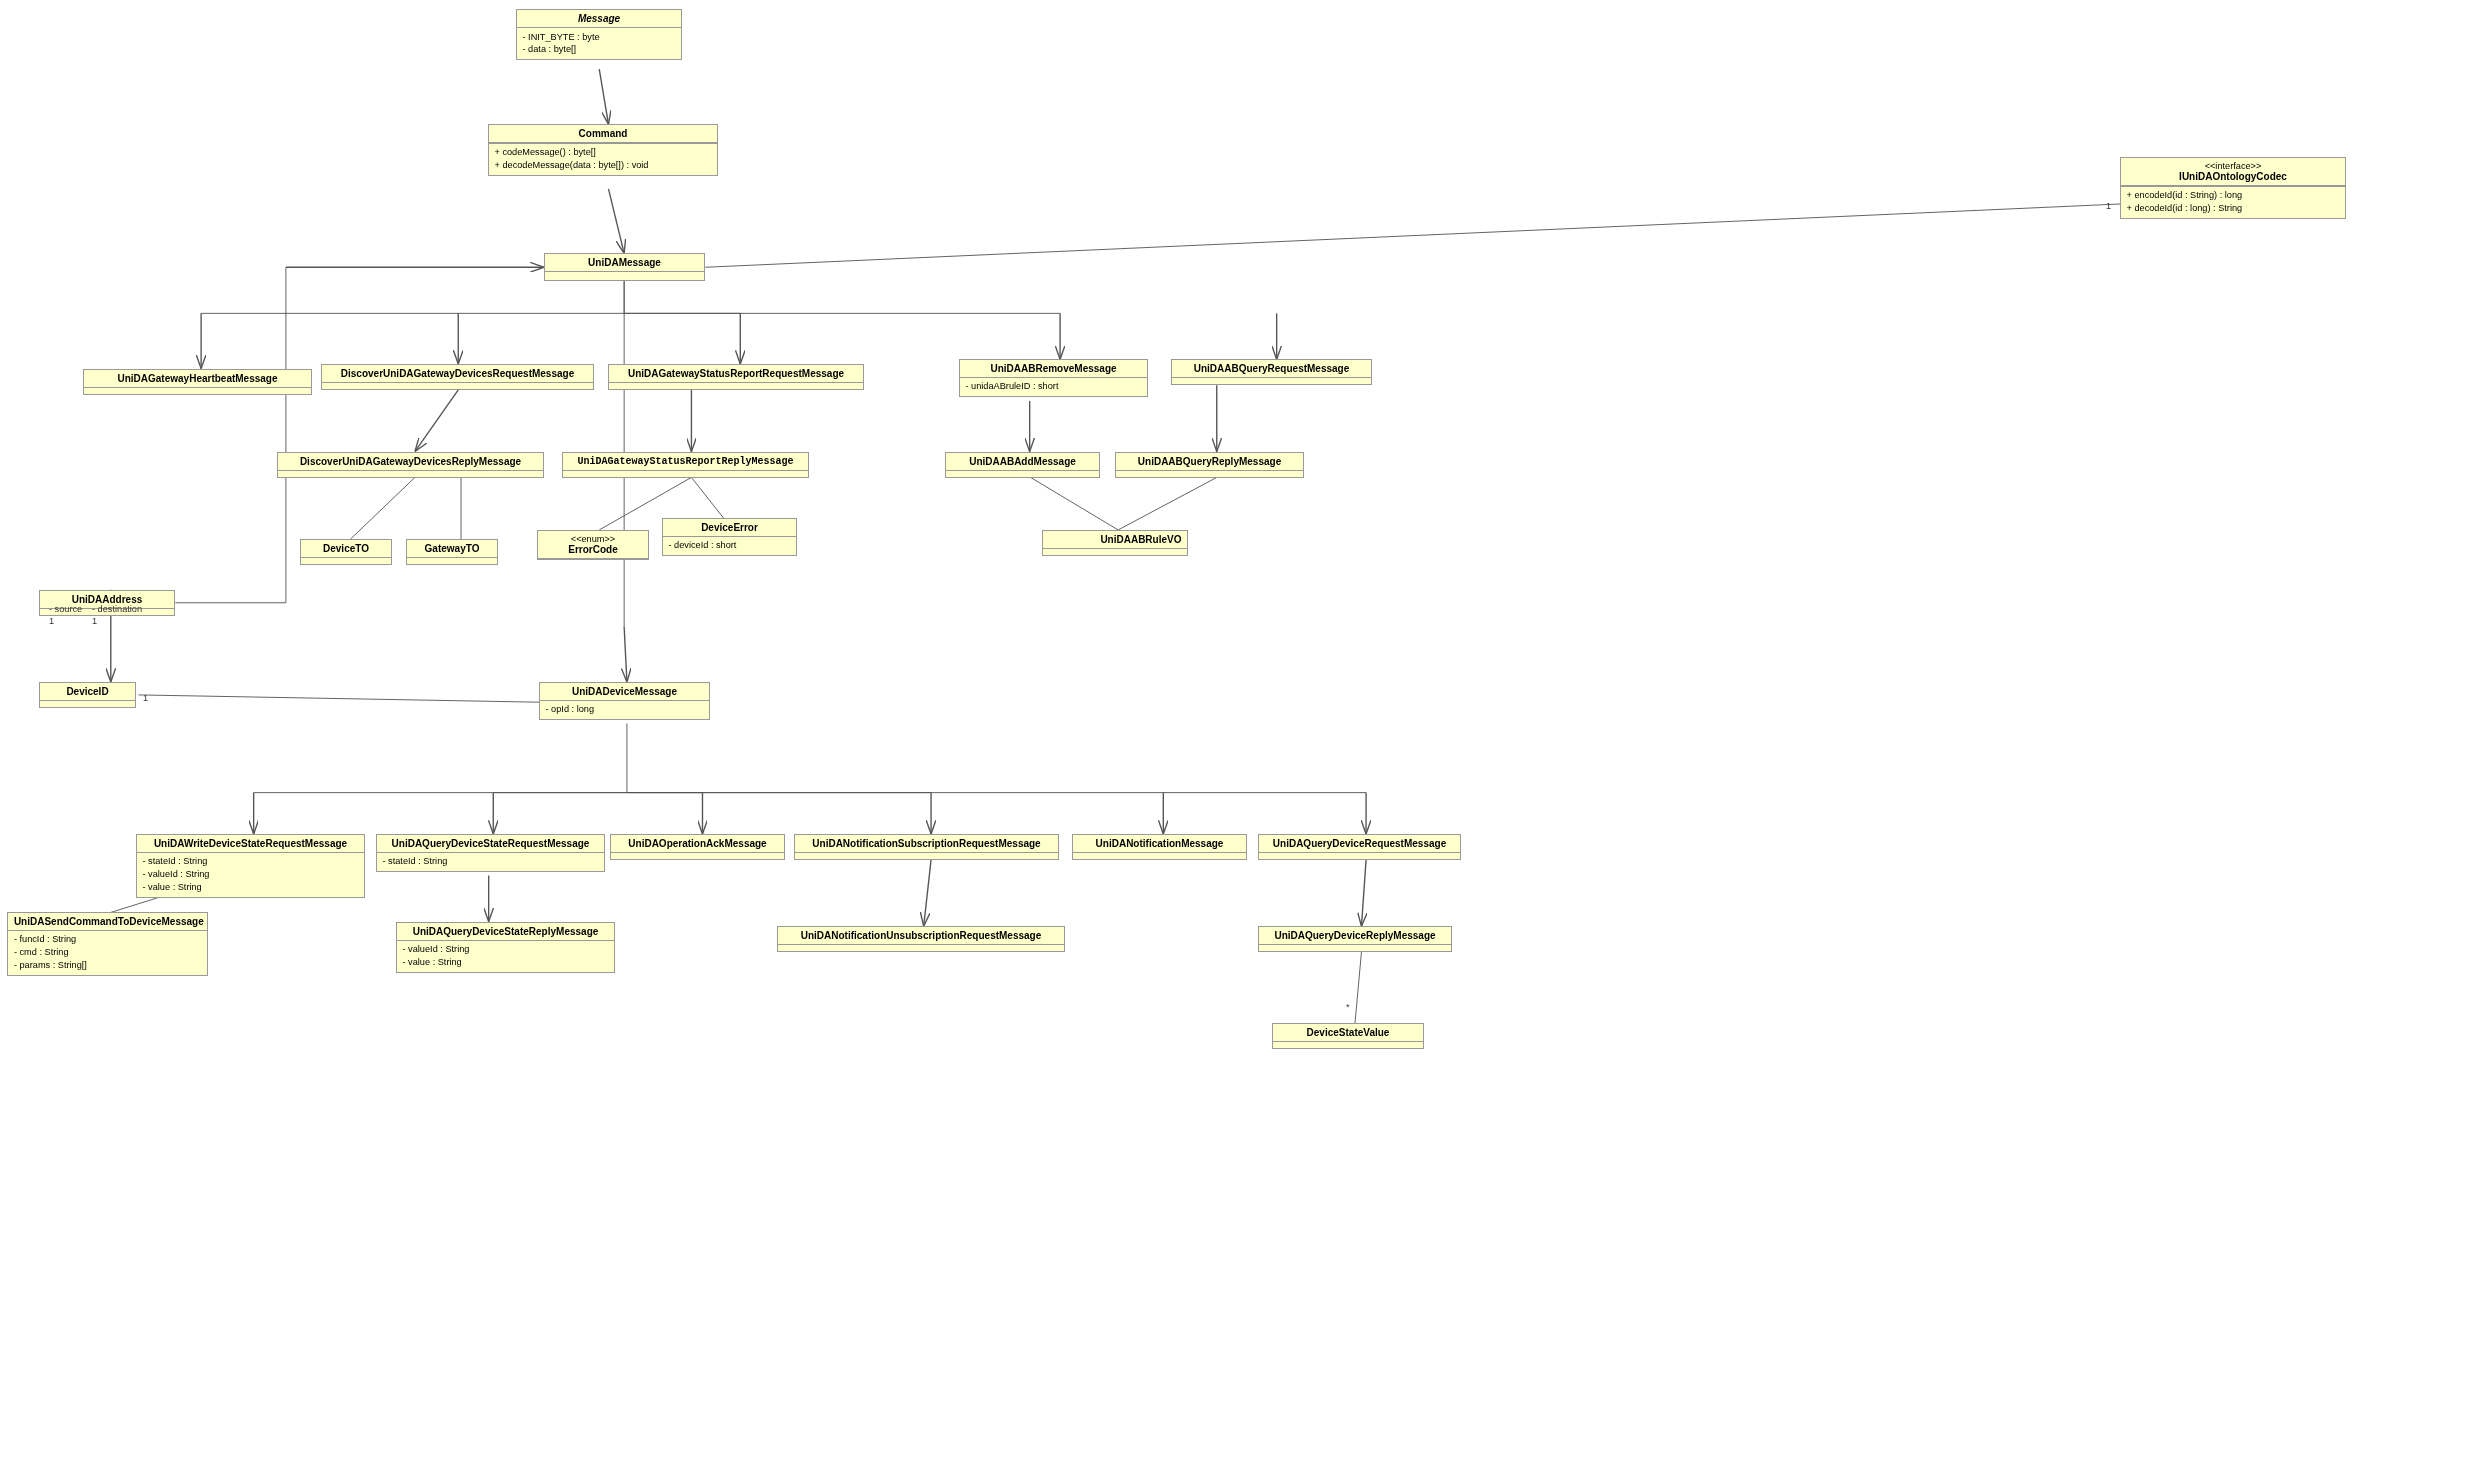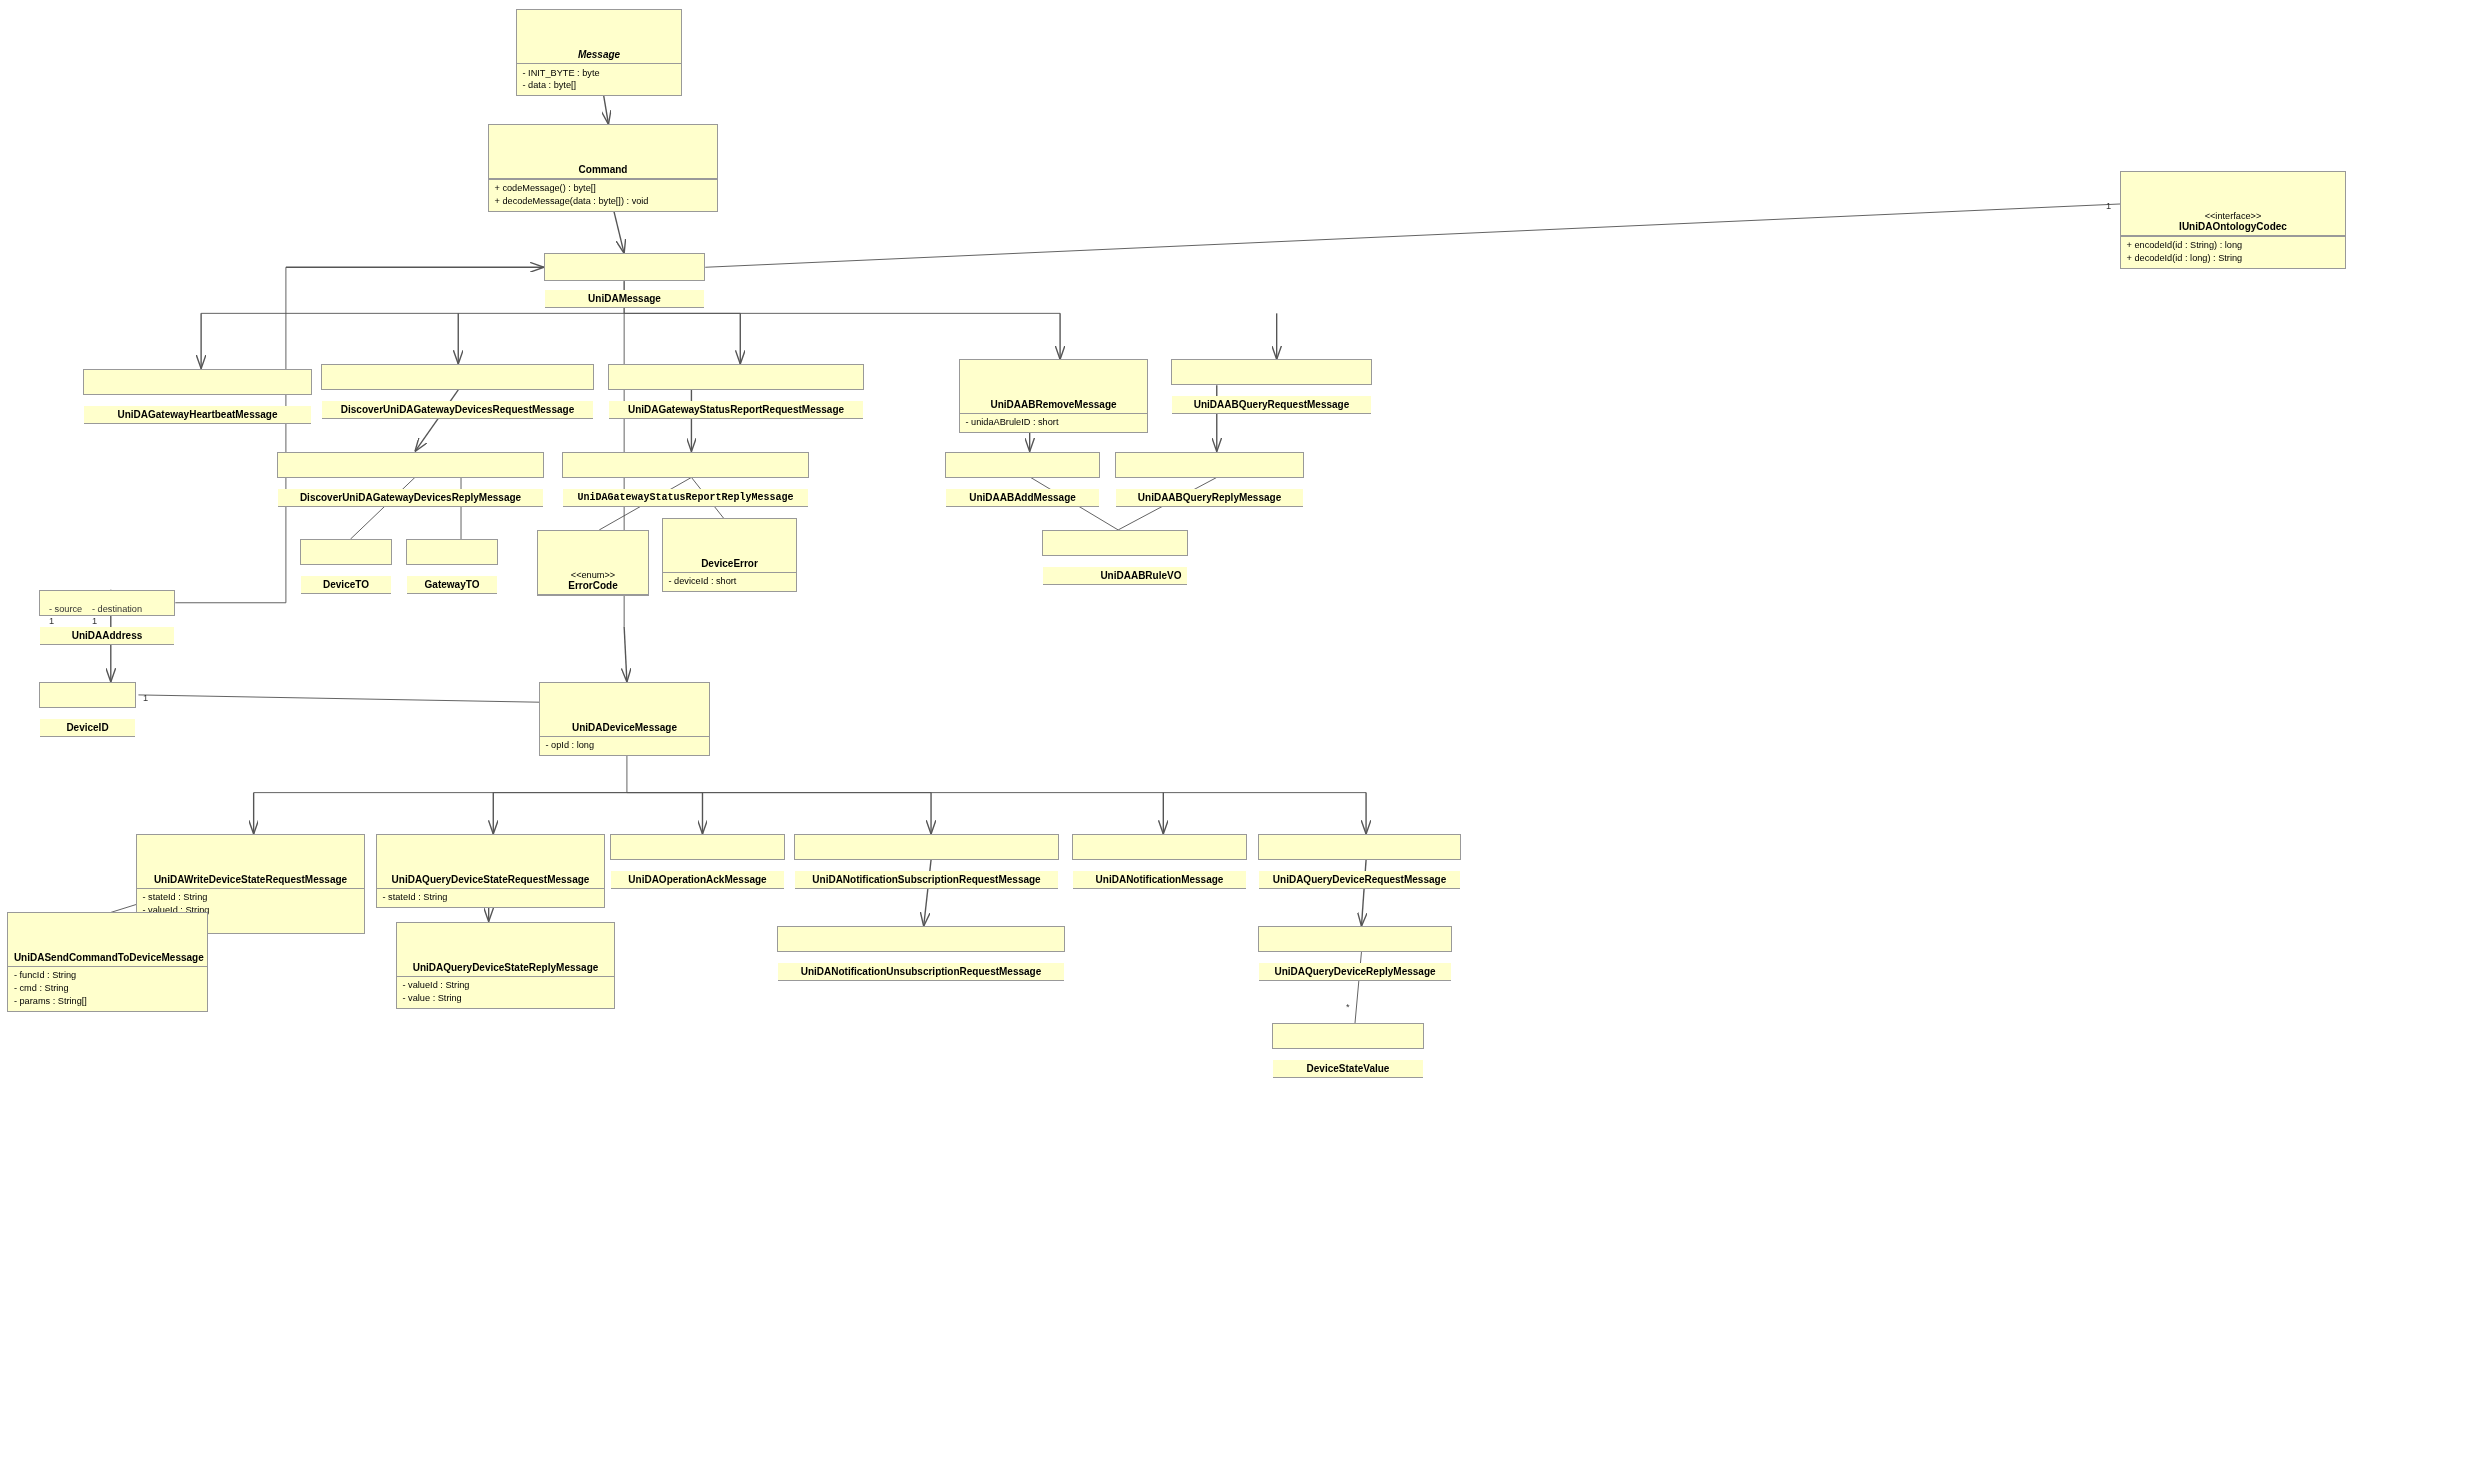--- a/index.html
+++ b/index.html
@@ -27,21 +27,20 @@
       background: #ffffcc;
     }
     .uml-box .box-title {
       background: #ffffcc;
       padding: 2.8px 5.5px;
       font-weight: bold;
       font-style: italic;
       border-bottom: 0.9px solid #999;
       font-size: 10px;
       white-space: nowrap;
-      margin-top: 36px;
     }
     .uml-box .box-title.normal {
       font-style: normal;
     }
     .uml-box .box-stereotype {
       font-style: normal;
       font-size: 9.2px;
       font-weight: normal;
     }
     .uml-box .box-attrs {
@@ -177,21 +176,21 @@
   </div>
 
   <div class="uml-box" style="left:488px; top:124px; width:230px;">
     <div class="box-title normal">Command</div>
     <div class="box-methods">
       <div>+ codeMessage() : byte[]</div>
       <div>+ decodeMessage(data : byte[]) : void</div>
     </div>
   </div>
 
-  <div class="uml-box interface-box" style="left:2120px; top:171px; width:226px;">
+  <div class="uml-box interface-box" style="left:2120px; top:157px; width:226px;">
     <div class="box-title normal">
       <div class="box-stereotype">&lt;&lt;interface&gt;&gt;</div>
       <div>IUniDAOntologyCodec</div>
     </div>
     <div class="box-methods">
       <div>+ encodeId(id : String) : long</div>
       <div>+ decodeId(id : long) : String</div>
     </div>
   </div>
 

